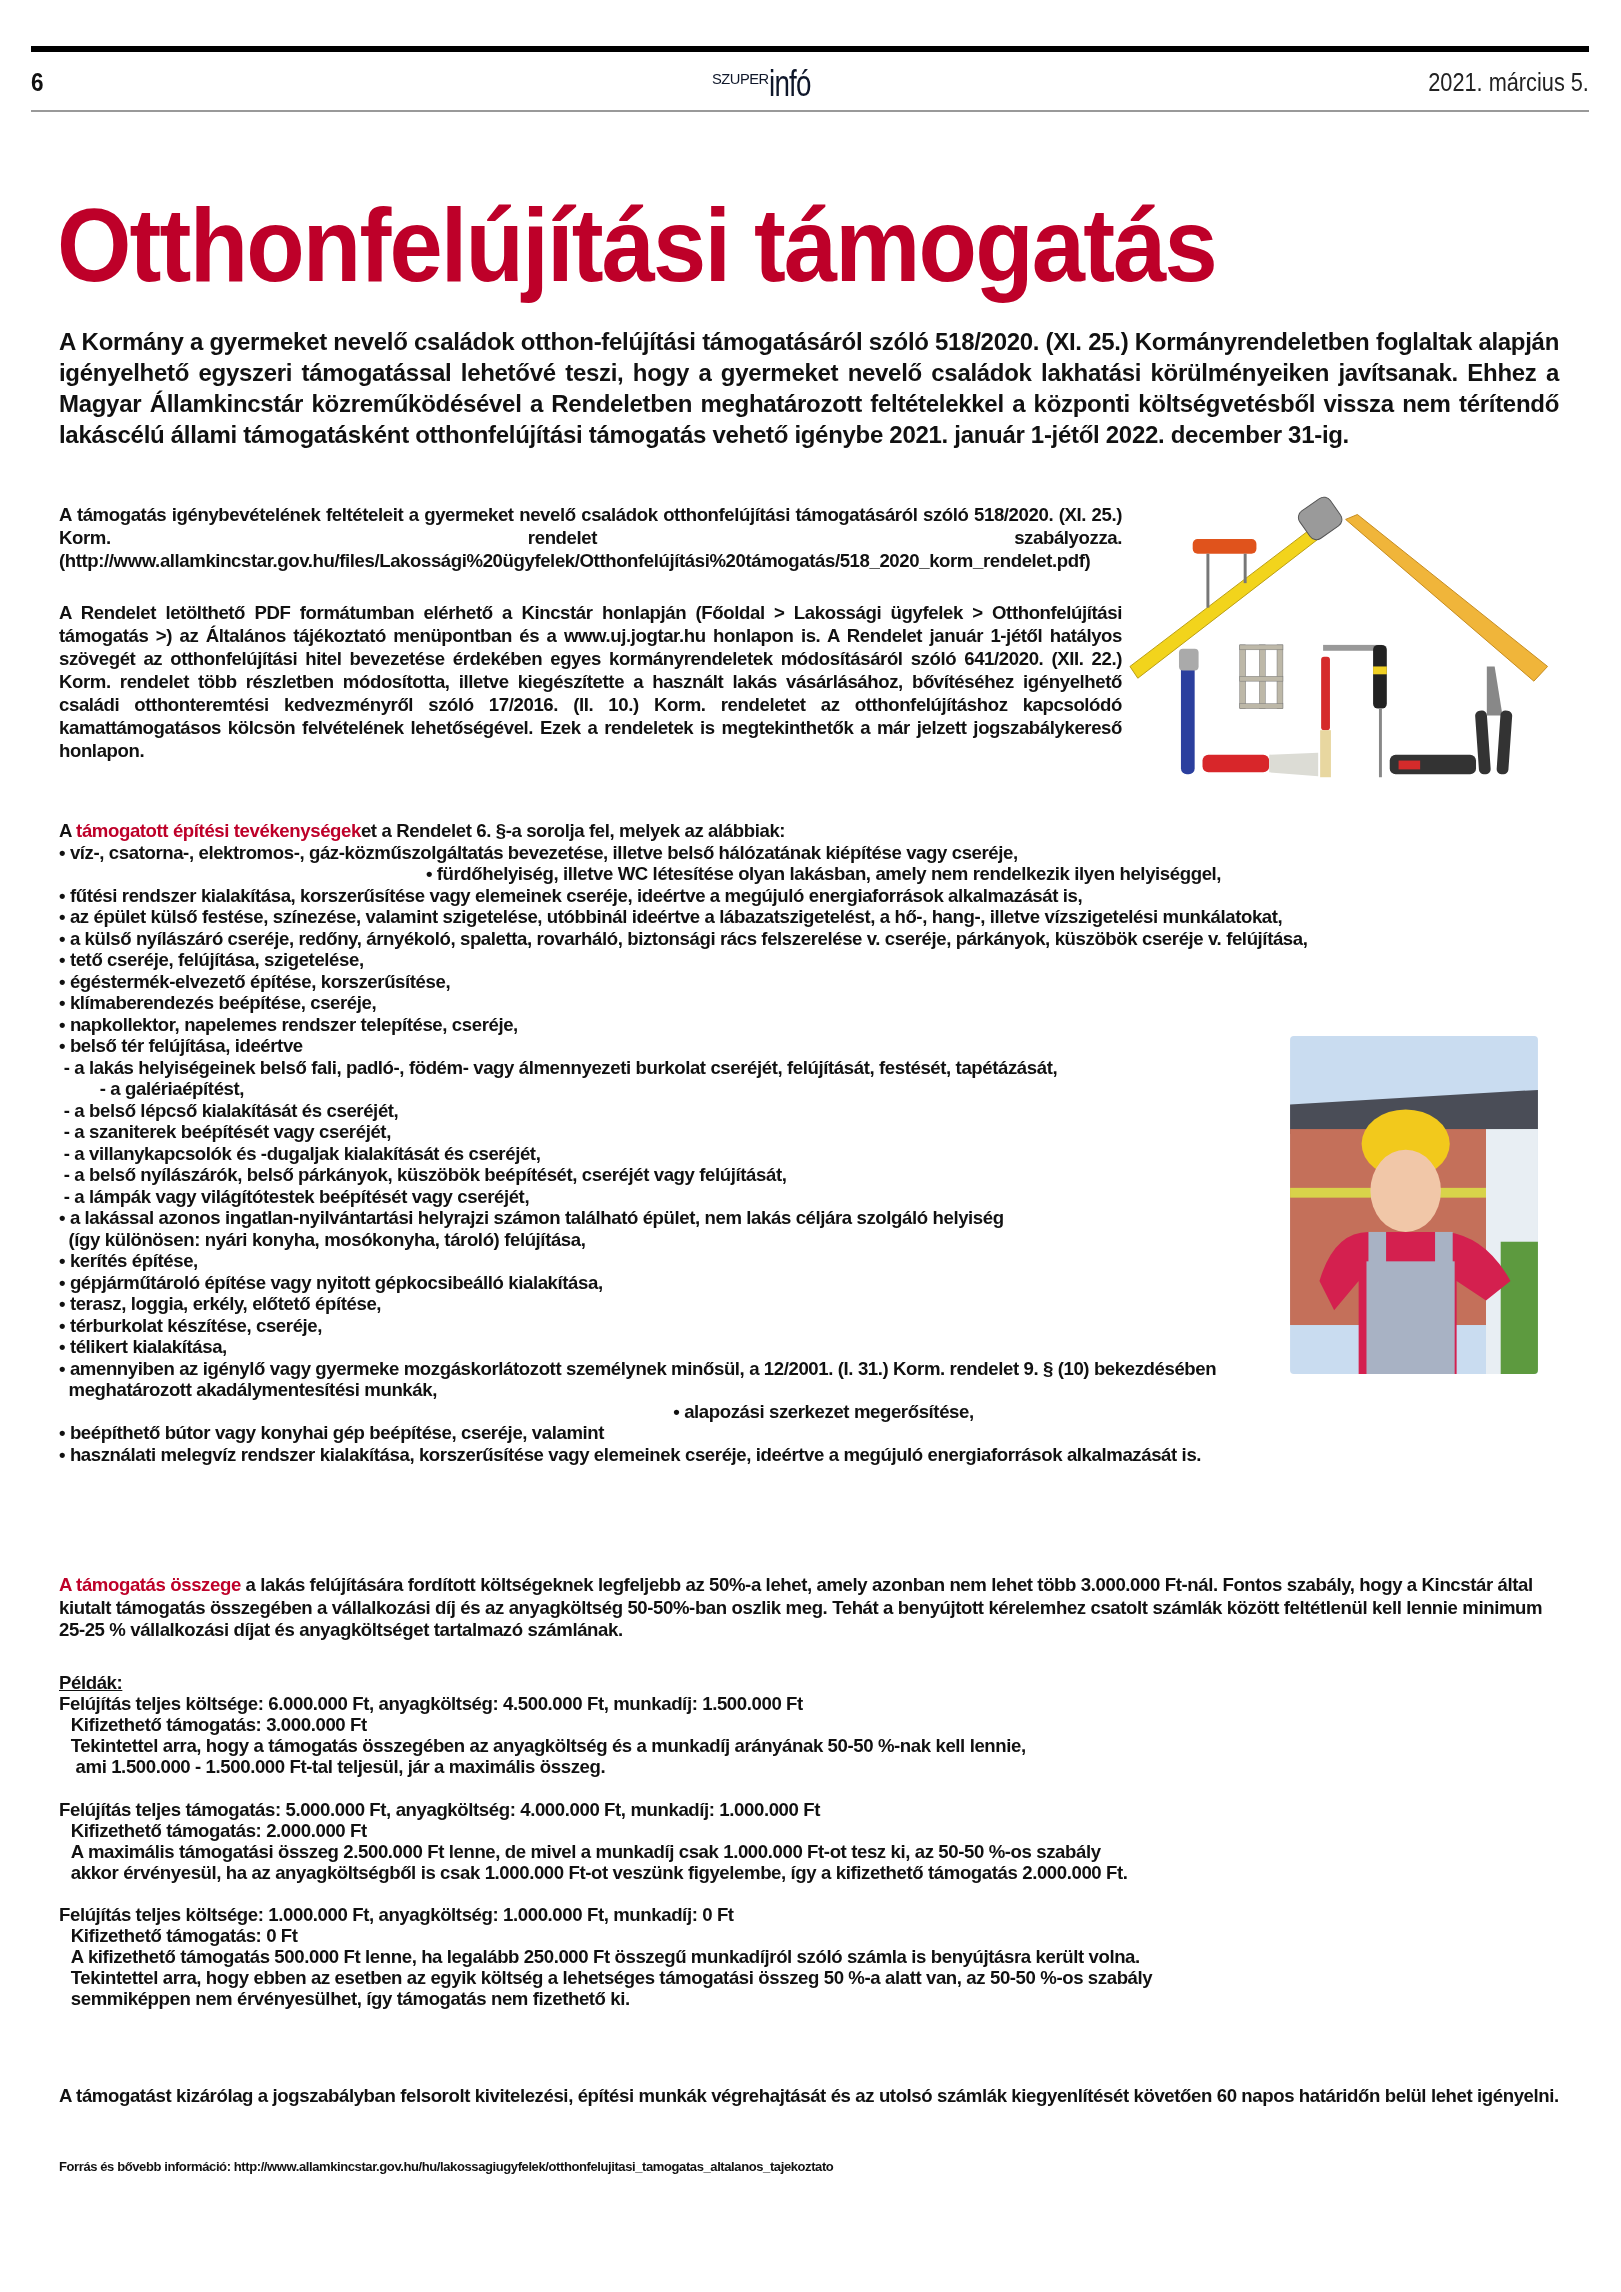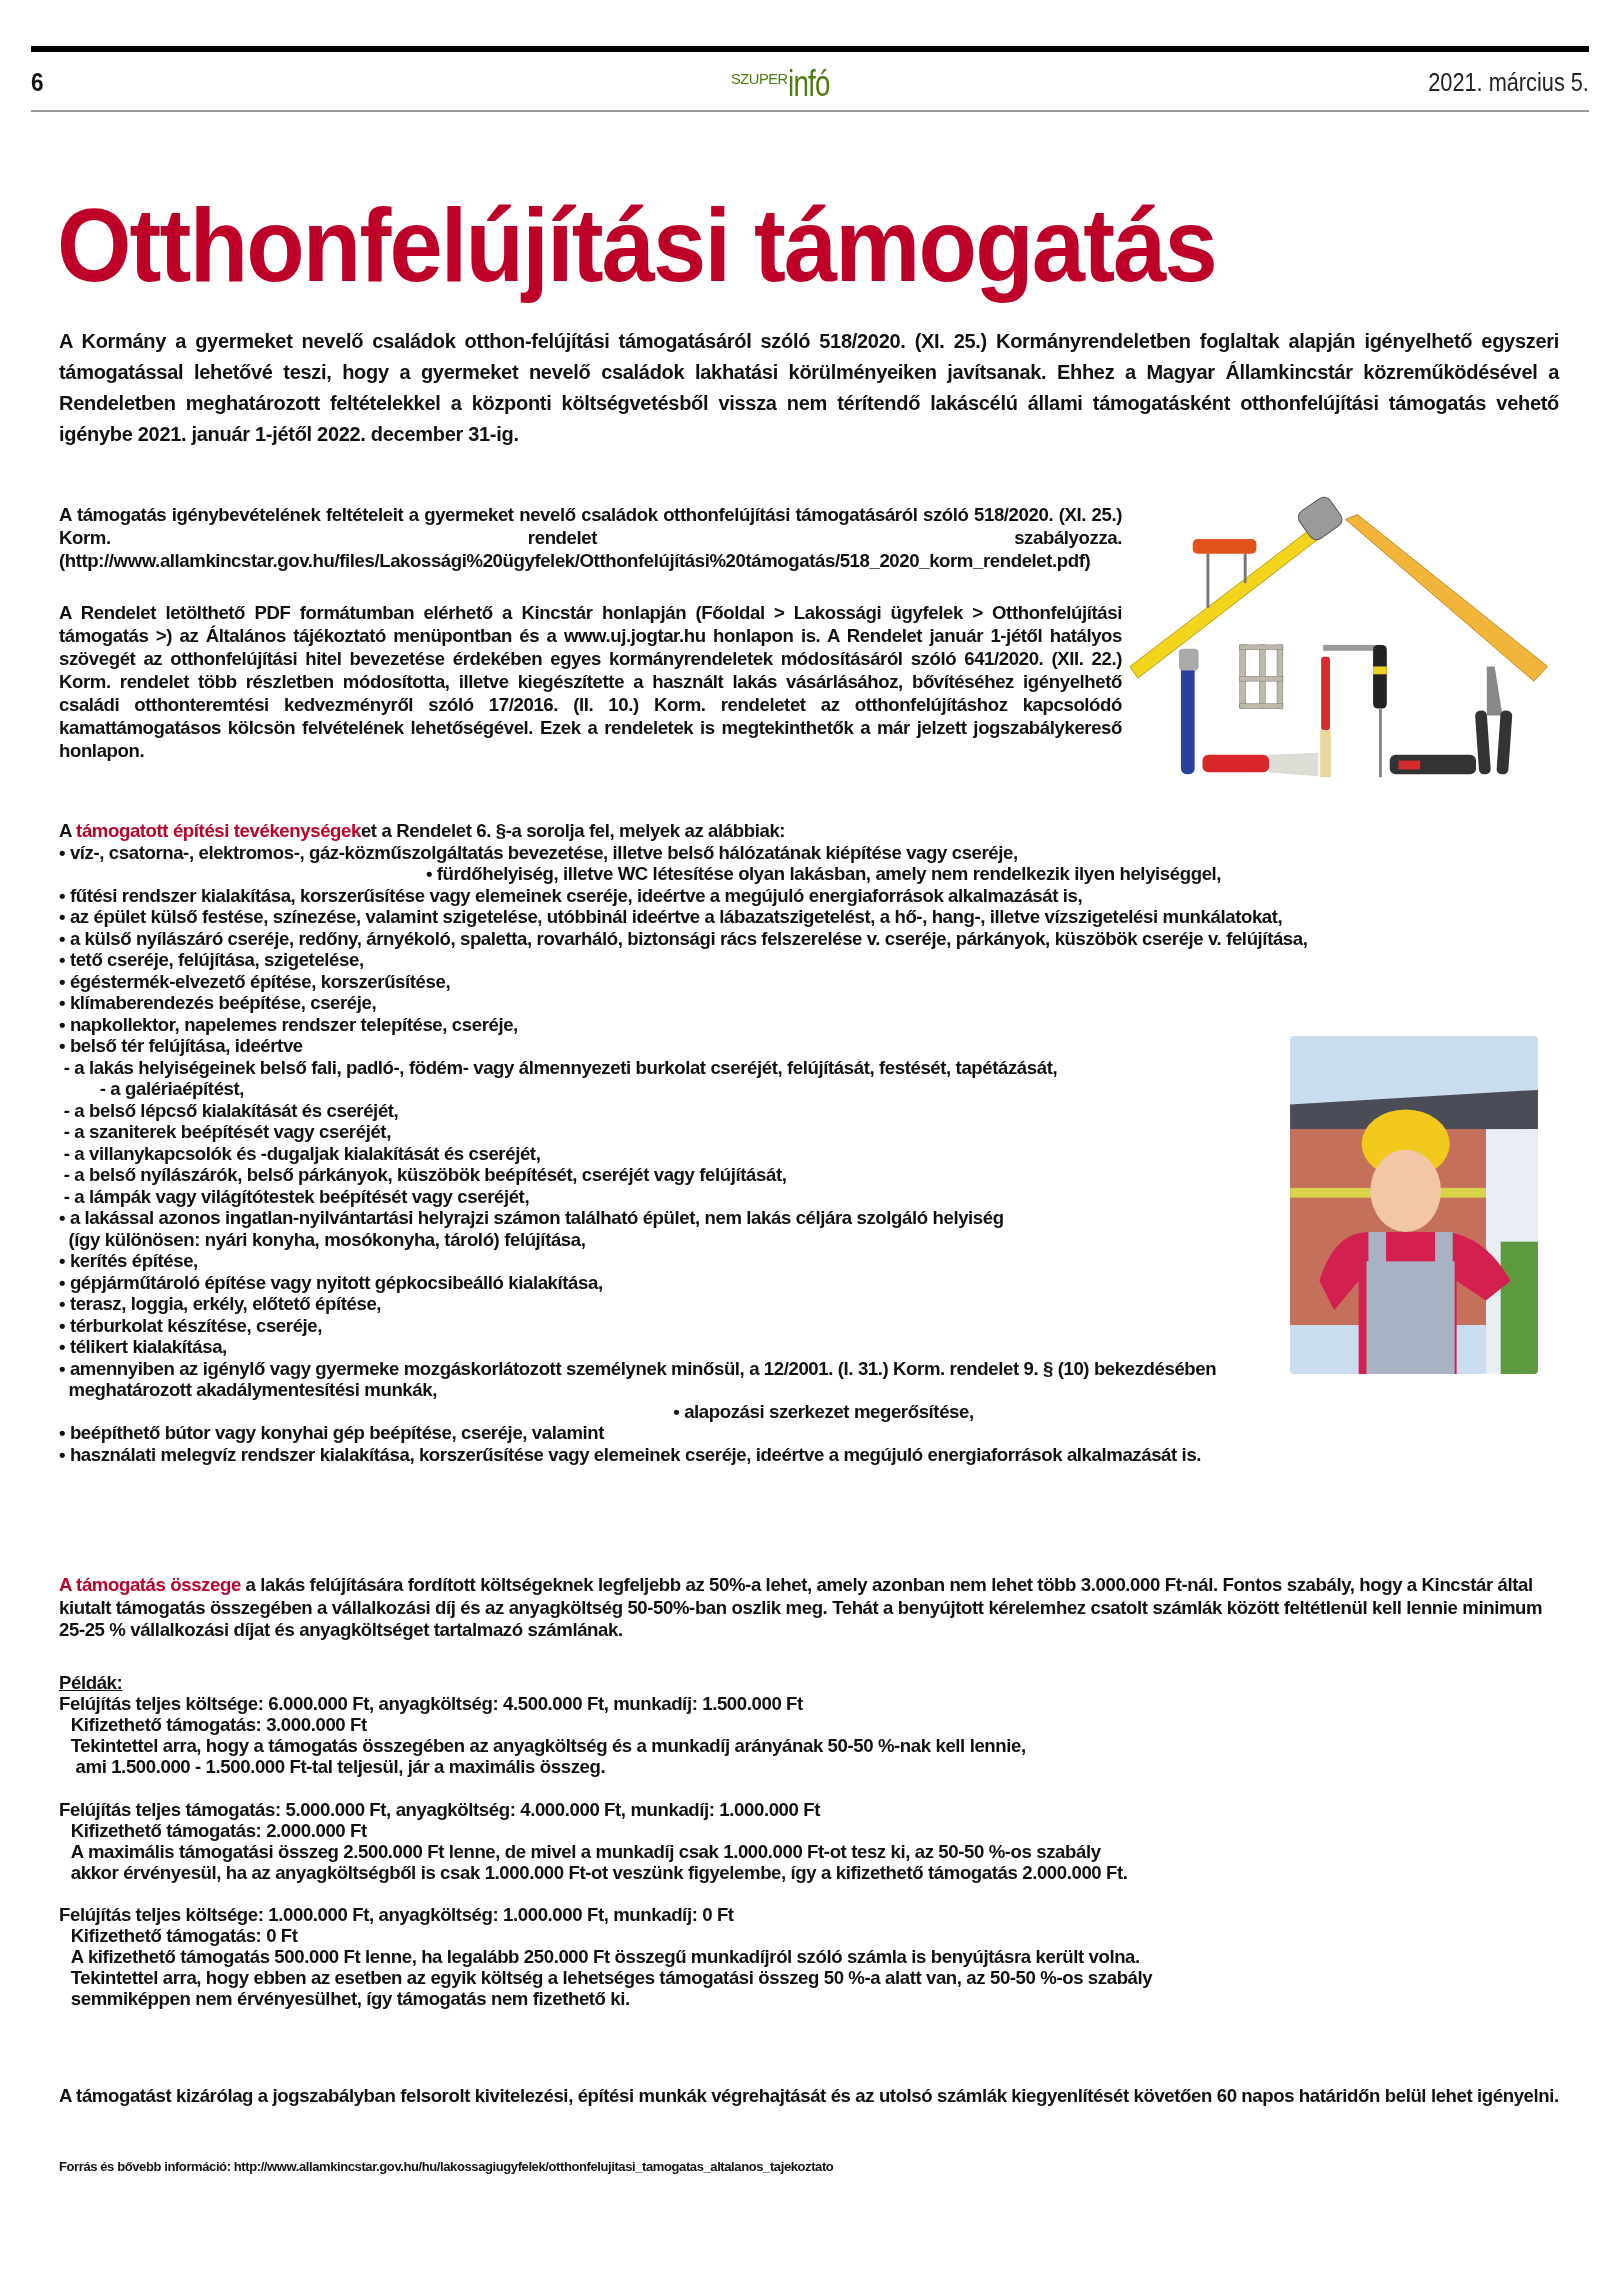--- a/index.html
+++ b/index.html
@@ -1,28 +1,28 @@
 <!DOCTYPE html>
 <html><head>
 <meta charset="utf-8">
 <style>
   html, body { margin:0; padding:0; background:#ffffff; }
   body { width:1621px; height:2293px; position:relative; overflow:hidden; font-family:"Liberation Sans", sans-serif; color:#111; }
   .topbar { position:absolute; left:31px; top:46px; width:1558px; height:5.9px; background:#000; }
   .header { position:absolute; left:31px; top:61px; width:1558px; height:49px; }
   .page-num { position:absolute; left:0; top:5.9px; font-size:26.5px; font-weight:bold; transform:scaleX(0.85); transform-origin:left; }
-  .logo { position:absolute; left:700px; top:3.9px; color:#4d7c0f; white-space:nowrap; }
+  .logo { position:absolute; left:681px; top:3.9px; color:#0f172a; white-space:nowrap; }
   .logo .small { font-size:14.7px; letter-spacing:-0.5px; vertical-align:top; position:relative; top:5.9px; }
   .logo .big { font-size:37px; transform:scaleX(0.75); display:inline-block; transform-origin:left; line-height:37px; letter-spacing:-1px; }
   .date { position:absolute; right:0; top:5.9px; font-size:26.5px; transform:scaleX(0.82); transform-origin:right; color:#222; }
   .rule { position:absolute; left:31px; top:110px; width:1558px; height:2px; background:#999; }
 
   .title { position:absolute; left:57px; top:191px; font-size:104px; font-weight:bold; color:#be0029; white-space:nowrap; letter-spacing:-2px; transform:scaleX(0.92); transform-origin:left; line-height:108px; }
 
-  .lead { position:absolute; left:59px; top:326px; width:1500px; font-size:20px; font-weight:bold; line-height:31px; text-align:justify; text-align-last:left; letter-spacing:-0.3px; }
+  .lead { position:absolute; left:59px; top:326px; width:1500px; font-size:24px; font-weight:bold; line-height:31px; text-align:justify; text-align-last:left; letter-spacing:-0.3px; }
 
   .col { position:absolute; left:59px; width:1063px; font-size:18.6px; font-weight:bold; line-height:23px; text-align:justify; letter-spacing:-0.4px; }
   .p1 { top:503px; }
   .p2 { top:601px; }
 
   .img-tools { position:absolute; left:1122px; top:490px; width:461px; height:299px; }
   .img-kid { position:absolute; left:1290px; top:1036px; width:248px; height:338px; border-radius:3.9px; overflow:hidden; }
 
   .list { position:absolute; left:59px; top:820px; width:1529px; font-size:18.6px; font-weight:bold; line-height:21.5px; letter-spacing:-0.4px; }
   .list .line { white-space:nowrap; }

